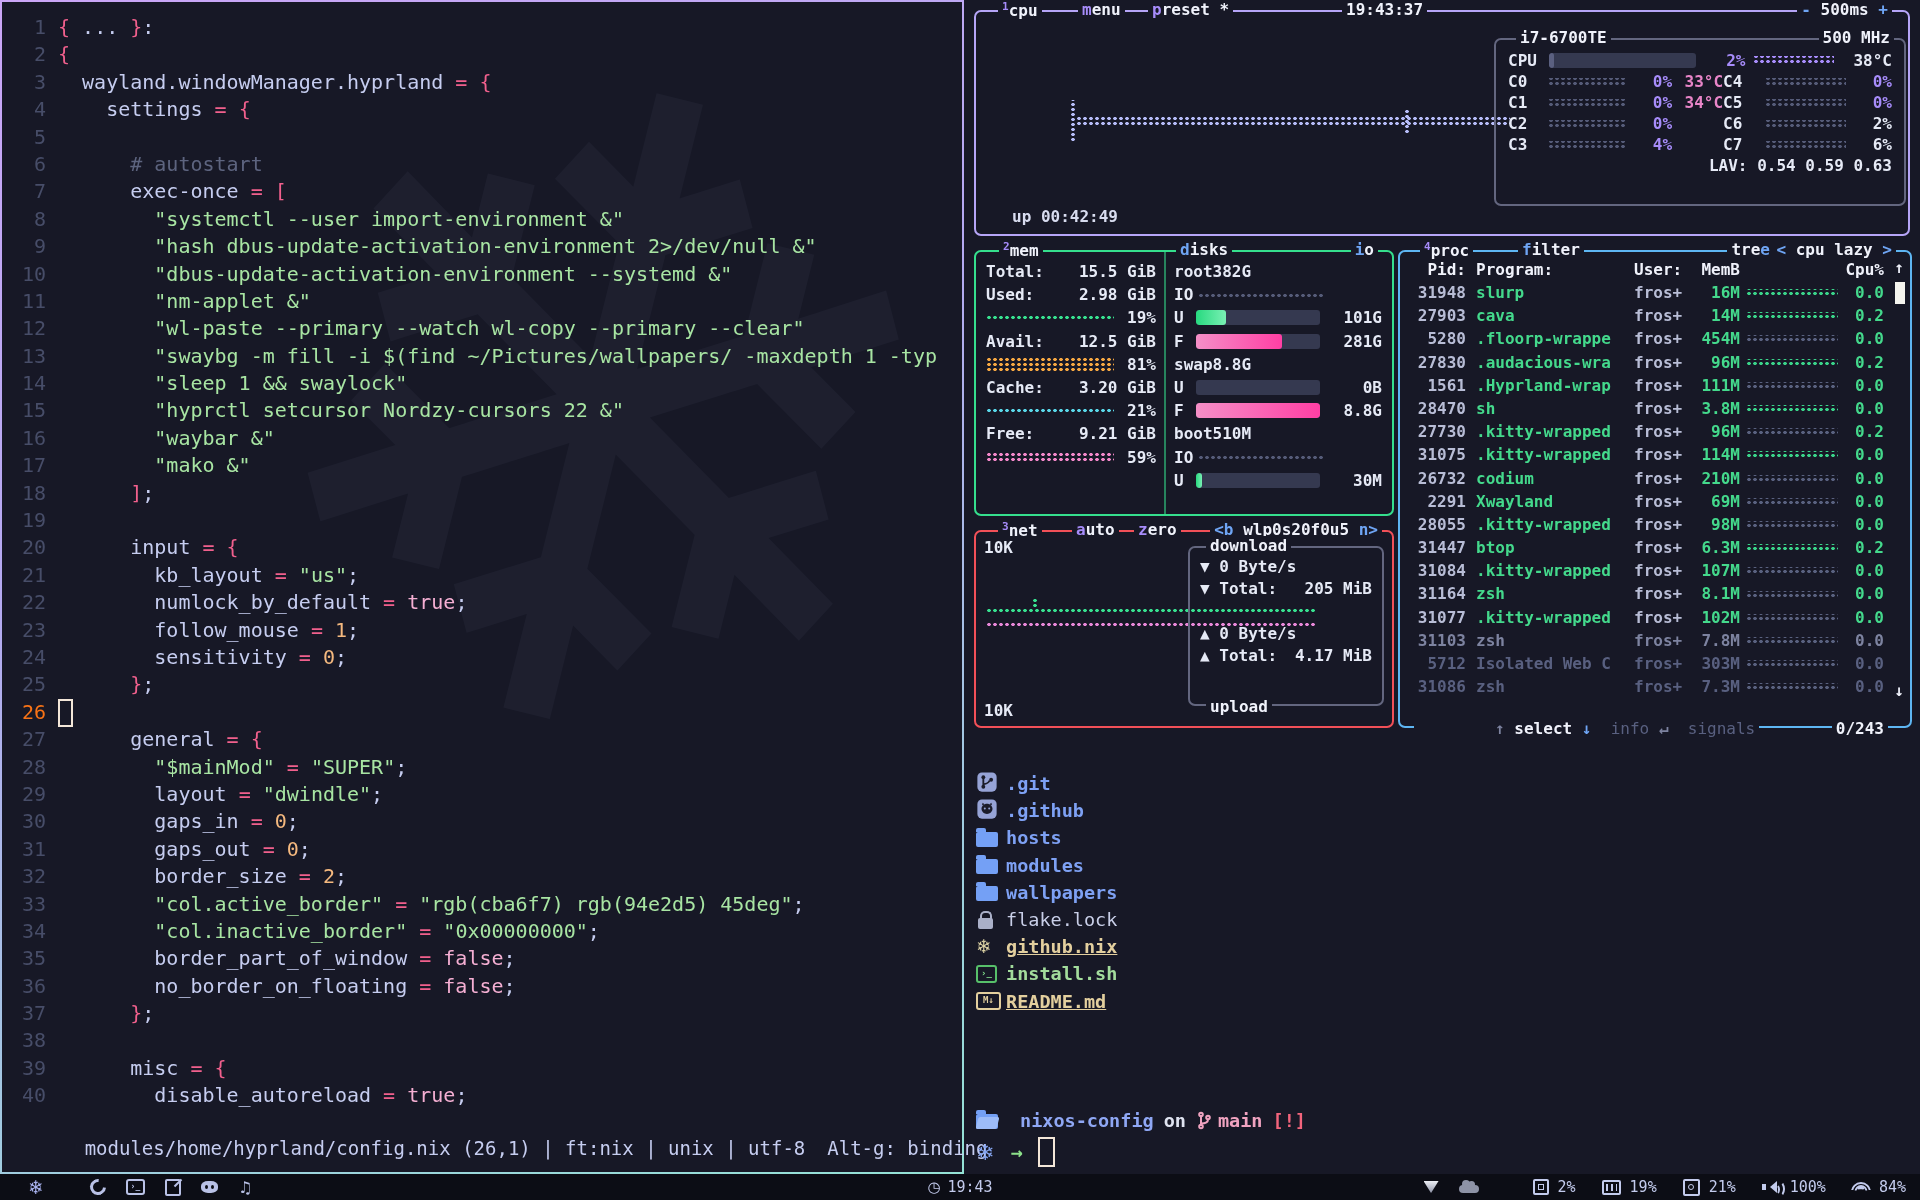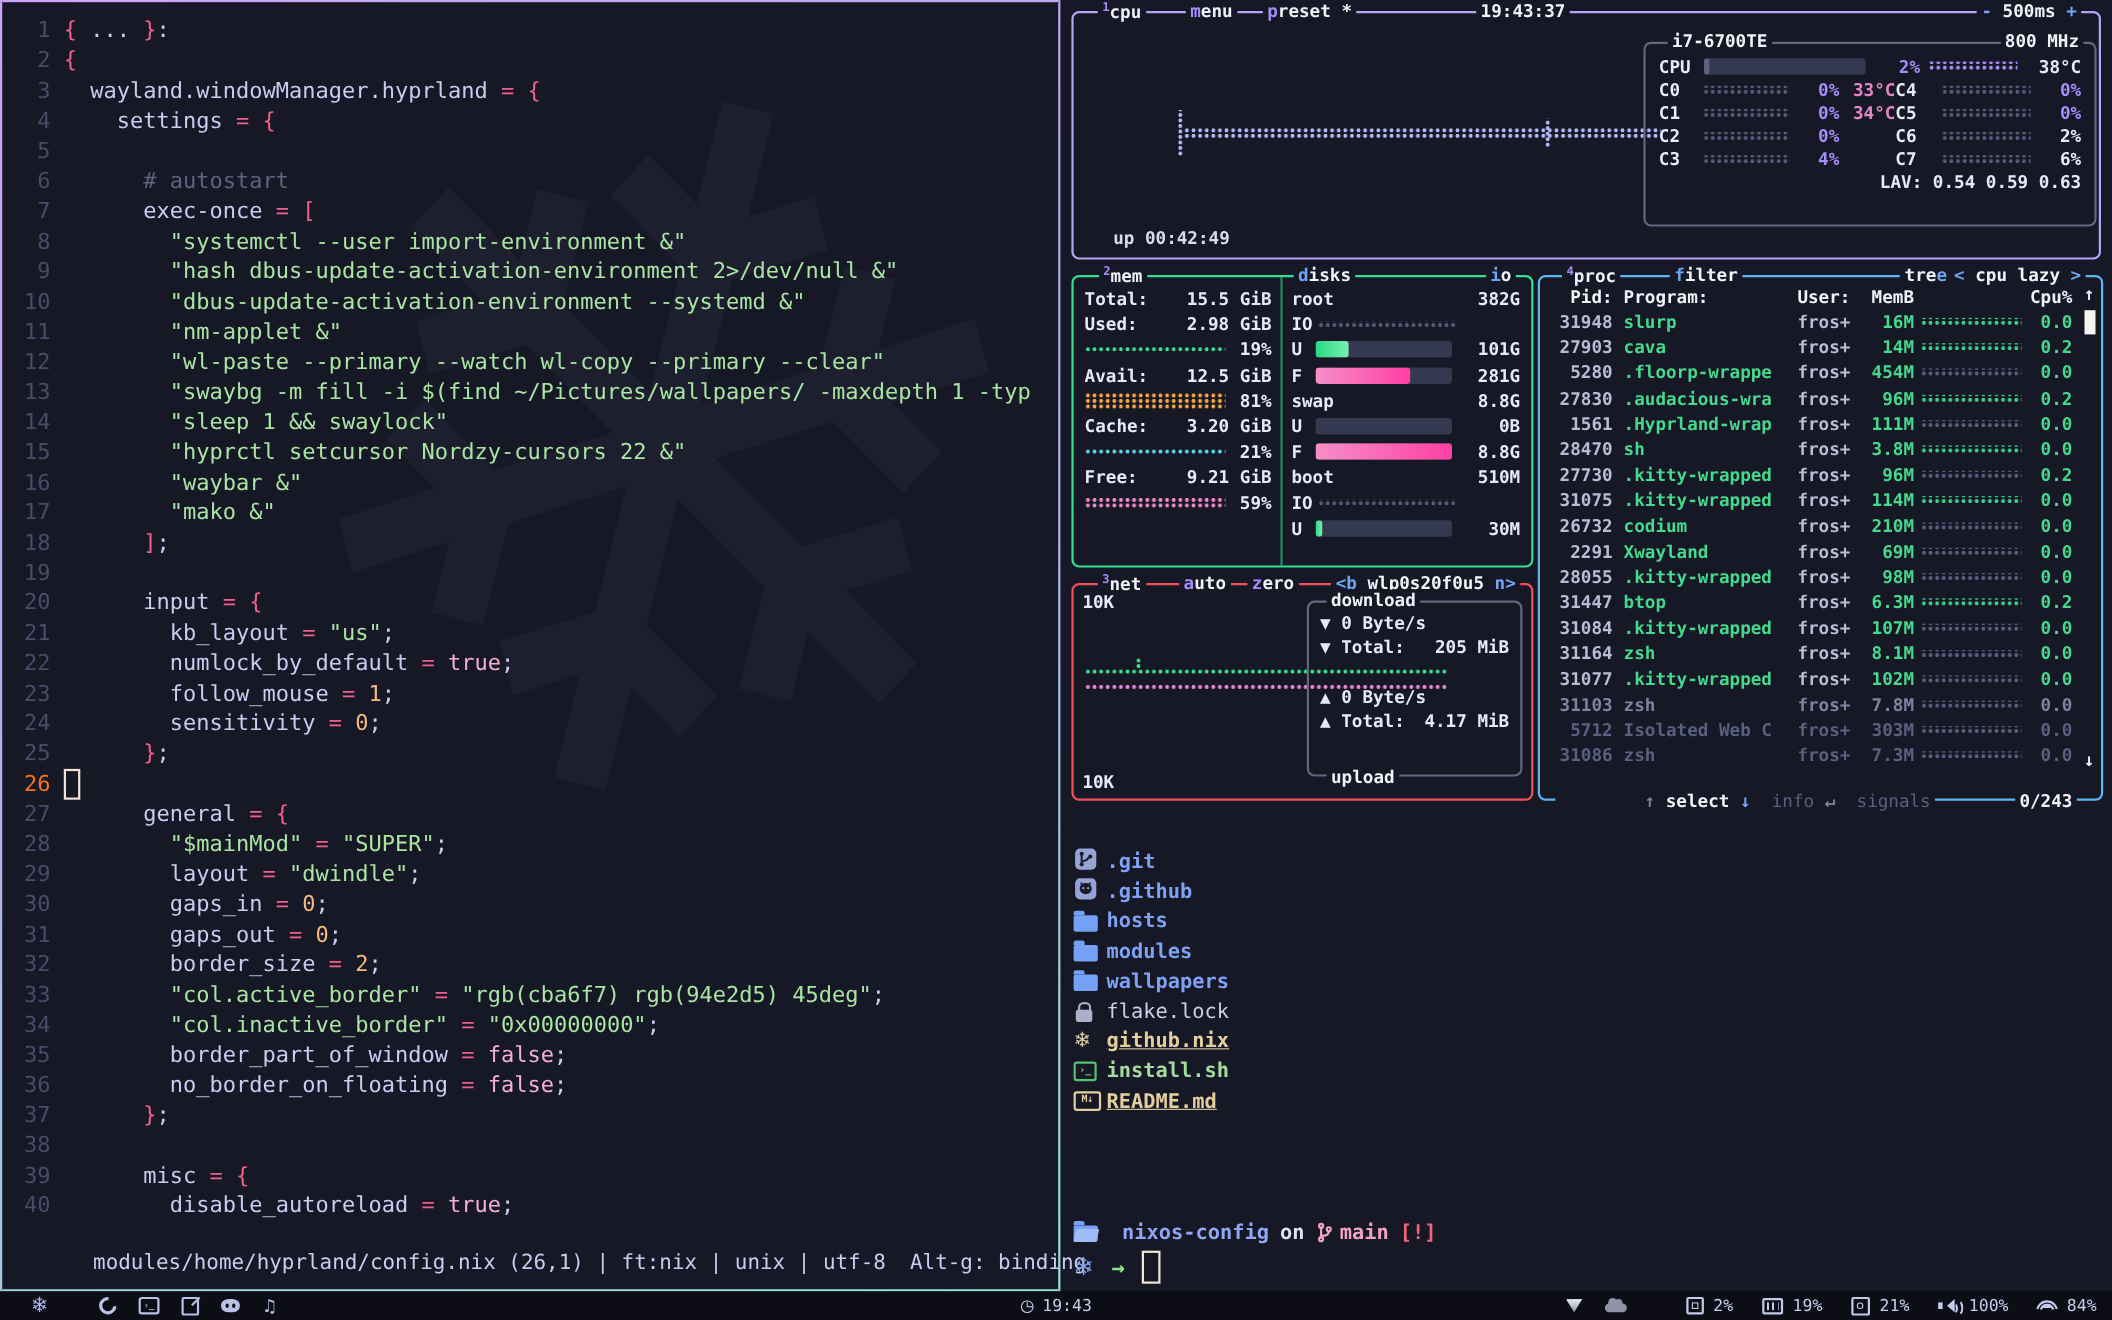--- a/index.html
+++ b/index.html
@@ -41,21 +41,21 @@
   .cname{width:46px;} .cgraph{width:90px;height:8px;margin-right:6px;--dc:#555b78;}
   .cpct{width:44px;text-align:right;} .ctemp{width:58px;text-align:right;}
   
   .memrow{display:flex;height:23.2px;line-height:23.2px;justify-content:space-between;}
   .memgraphrow{display:flex;height:23.2px;align-items:center;justify-content:space-between;}
   .mg{width:128px;}
   .mg.green{--dc:#37e18f;} .mg.orange{--dc:#f5a742;} .mg.cyan{--dc:#59d7e8;} .mg.pink{--dc:#f387c9;}
   
   .drow{display:flex;height:23.2px;line-height:23.2px;align-items:center;}
   .dk{width:22px;} .dbar{flex:1;margin-right:8px;} .dval{width:54px;text-align:right;}
-  .dhead{display:flex;justify-content:space-between;height:23.2px;line-height:23.2px;}
+  .dhead{display:flex;height:23.2px;line-height:23.2px;}
   .dio{--dc:#555b78;height:6px;flex:1;margin:0 4px 0 2px;}
   
   .prow{display:flex;height:23.2px;line-height:23.2px;align-items:center;}
   .ppid{width:56px;text-align:right;color:#b8bdd6;} .pprog{width:158px;margin-left:10px;color:#44d98c;}
   .puser{width:56px;color:#b8bdd6;} .pmem{width:50px;text-align:right;color:#44d98c;}
   .pspark{width:92px;height:7px;margin-left:6px;--dc:#59617f;} .pspark.g{--dc:#3ad389;}
   .pcpu{width:46px;text-align:right;color:#44d98c;}
   .prow.d1 .pprog,.prow.d1 .pmem,.prow.d1 .pcpu{color:#7d83a0;}
   .prow.d1 .ppid,.prow.d1 .puser{color:#7d83a0;}
   .prow.d2 *{color:#596080 !important;}
@@ -196,21 +196,21 @@
       <span class="btitle" style="left:366px;">19:43:37</span>
       <span class="btitle" style="right:16px;"><span class="hkb">-</span> <span>500ms</span> <span class="hkb">+</span></span>
 
       <div class="dots" style="position:absolute;left:100px;top:104px;width:434px;height:10px;--dc:#b6bcf8;"></div>
       <div class="dots" style="position:absolute;left:94px;top:88px;width:6px;height:42px;--dc:#b6bcf8;"></div>
       <div class="dots" style="position:absolute;left:428px;top:96px;width:6px;height:26px;--dc:#b6bcf8;"></div>
       <span style="position:absolute;left:36px;bottom:8px;color:#d8dcef;">up 00:42:49</span>
 
       <div class="bx" style="left:518px;top:26px;width:408px;height:164px;border-color:#63667f;">
         <span class="btitle" style="left:20px;">i7-6700TE</span>
-        <span class="btitle" style="right:10px;">800 MHz</span>
+        <span class="btitle" style="right:10px;">500 MHz</span>
         <div style="position:absolute;left:12px;right:12px;top:9px;">
           <div class="cpurow">
             <span class="cname">CPU</span>
             <span class="bar-track" style="width:164px;margin-right:10px;">
                 <i style="width:3%;background:#5b6080;"></i>
               </span>
             <span class="cpct purp">2%</span>
             <span class="cgraph dots" style="--dc:#a78cfa;margin-left:8px;"></span>
             <span class="ctemp">38°C</span>
           </div>

